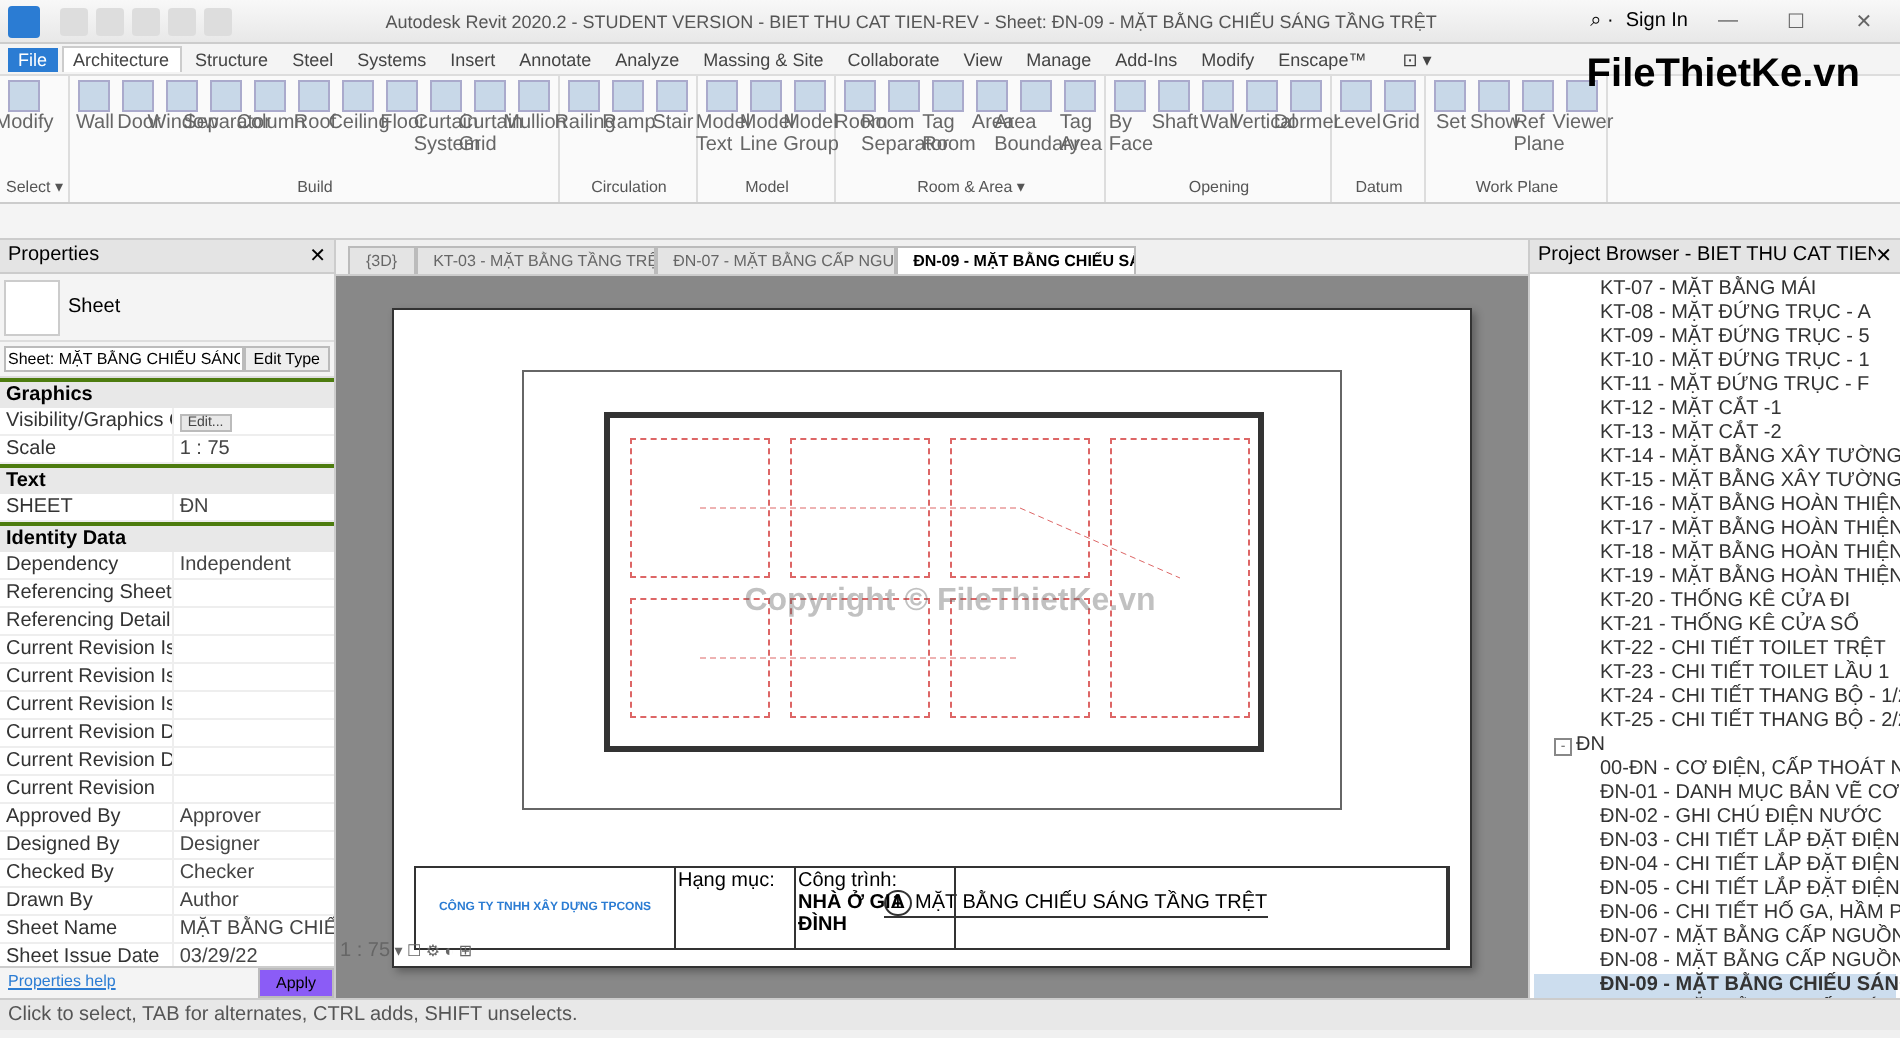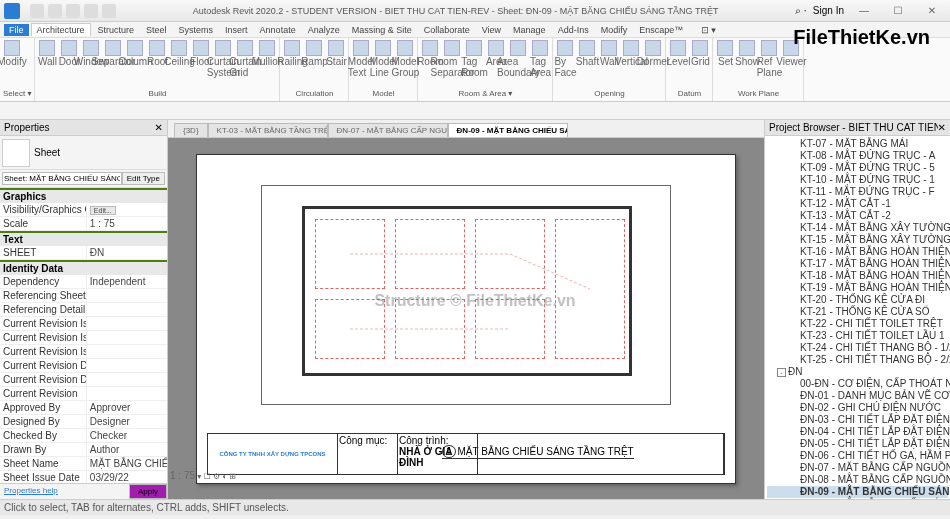--- a/index.html
+++ b/index.html
@@ -31,21 +31,21 @@
 .props-sel input{flex:1;font-size:8px;border:1px solid #bbb;padding:1px;}
 .props-sel button{font-size:8px;border:1px solid #bbb;background:#eee;padding:0 4px;}
 .props-grid{flex:1;overflow:auto;font-size:8px;background:#fff;}
 .pg-cat{background:#e8e8e8;padding:1px 3px;font-weight:bold;border-top:2px solid #4d7c0f;}
 .pg-row{display:flex;border-bottom:1px solid #eee;}
 .pg-row .k{width:52%;padding:1px 3px;color:#333;border-right:1px solid #eee;white-space:nowrap;overflow:hidden;}
 .pg-row .v{flex:1;padding:1px 3px;color:#444;white-space:nowrap;overflow:hidden;}
 .pg-row .editbtn{background:#e8e8e8;border:1px solid #bbb;font-size:7px;padding:0 3px;margin-left:auto;}
 .props-foot{display:flex;border-top:1px solid #ccc;}
 .props-foot a{flex:1;padding:2px 4px;font-size:8px;color:#2b7cd3;text-decoration:underline;}
-.props-foot button{padding:2px 8px;font-size:8px;border:1px solid #bbb;background:#a21caf;}
+.props-foot button{padding:2px 8px;font-size:8px;border:1px solid #bbb;background:#8b5cf6;}
 .canvas{flex:1;background:#fff;display:flex;flex-direction:column;}
 .tabs{height:18px;background:#f0f0f0;display:flex;align-items:flex-end;border-bottom:1px solid #ccc;padding-left:6px;gap:0;}
 .tab{padding:2px 8px;font-size:8px;background:#e4e4e4;border:1px solid #bbb;border-bottom:none;color:#666;max-width:120px;white-space:nowrap;overflow:hidden;}
 .tab.active{background:#fff;color:#000;font-weight:bold;}
 .sheet{flex:1;background:#888;display:flex;align-items:center;justify-content:center;position:relative;}
 .paper{width:540px;height:330px;background:#fff;border:1px solid #333;position:relative;box-shadow:2px 2px 4px rgba(0,0,0,.3);}
 .plan{position:absolute;left:64px;top:30px;width:410px;height:220px;border:1px solid #666;}
 .plan-inner{position:absolute;left:40px;top:20px;width:330px;height:170px;border:3px solid #333;}
 .room{position:absolute;border:1px dashed #d66;}
 .r1{left:10px;top:10px;width:70px;height:70px;}
@@ -419,21 +419,21 @@
                 <line x1="125" y1="45" x2="205" y2="45"></line>
                 <line x1="205" y1="45" x2="285" y2="80"></line>
                 <line x1="45" y1="120" x2="125" y2="120"></line>
                 <line x1="125" y1="120" x2="205" y2="120"></line>
               </svg>
           </div>
           <div class="plan-title"><span style="border:1px solid #333;border-radius:50%;padding:0 3px;">1</span> <span>MẶT BẰNG CHIẾU SÁNG TẦNG TRỆT</span></div>
         </div>
         <div class="titleblock">
           <div class="tb-logo">CÔNG TY TNHH XÂY DỰNG TPCONS</div>
-          <div class="tb-cell" style="width:60px"><span>Công mục:</span></div>
+          <div class="tb-cell" style="width:60px"><span>Hạng mục:</span></div>
           <div class="tb-cell" style="width:80px"><span>Công trình:</span><br><b>NHÀ Ở GIA ĐÌNH</b></div>
           <div class="tb-cell" style="flex:1"></div>
         </div>
       </div>
       <div class="viewctrl"><span>1 : 75</span> ▾ ☐ ⚙ ◐ ⊞</div>
     </div>
   </div>
 
   <div class="browser">
     <div class="panel-hdr">
@@ -474,13 +474,13 @@
         <div class="l2"><span style="display:inline-block;width:11px"></span>ĐN-10 - MẶT BẰNG CHIẾU SÁNG LẦU 1</div>
       </div>
   </div>
 </div>
 
 <div class="statusbar">
     <span>Click to select, TAB for alternates, CTRL adds, SHIFT unselects.</span>
   </div>
 
 <div class="watermark-logo">FileThietKe.vn</div>
-<div class="watermark-center">Structure © FileThietKe.vn</div>
+<div class="watermark-center">Copyright © FileThietKe.vn</div>
 
 </body></html>

